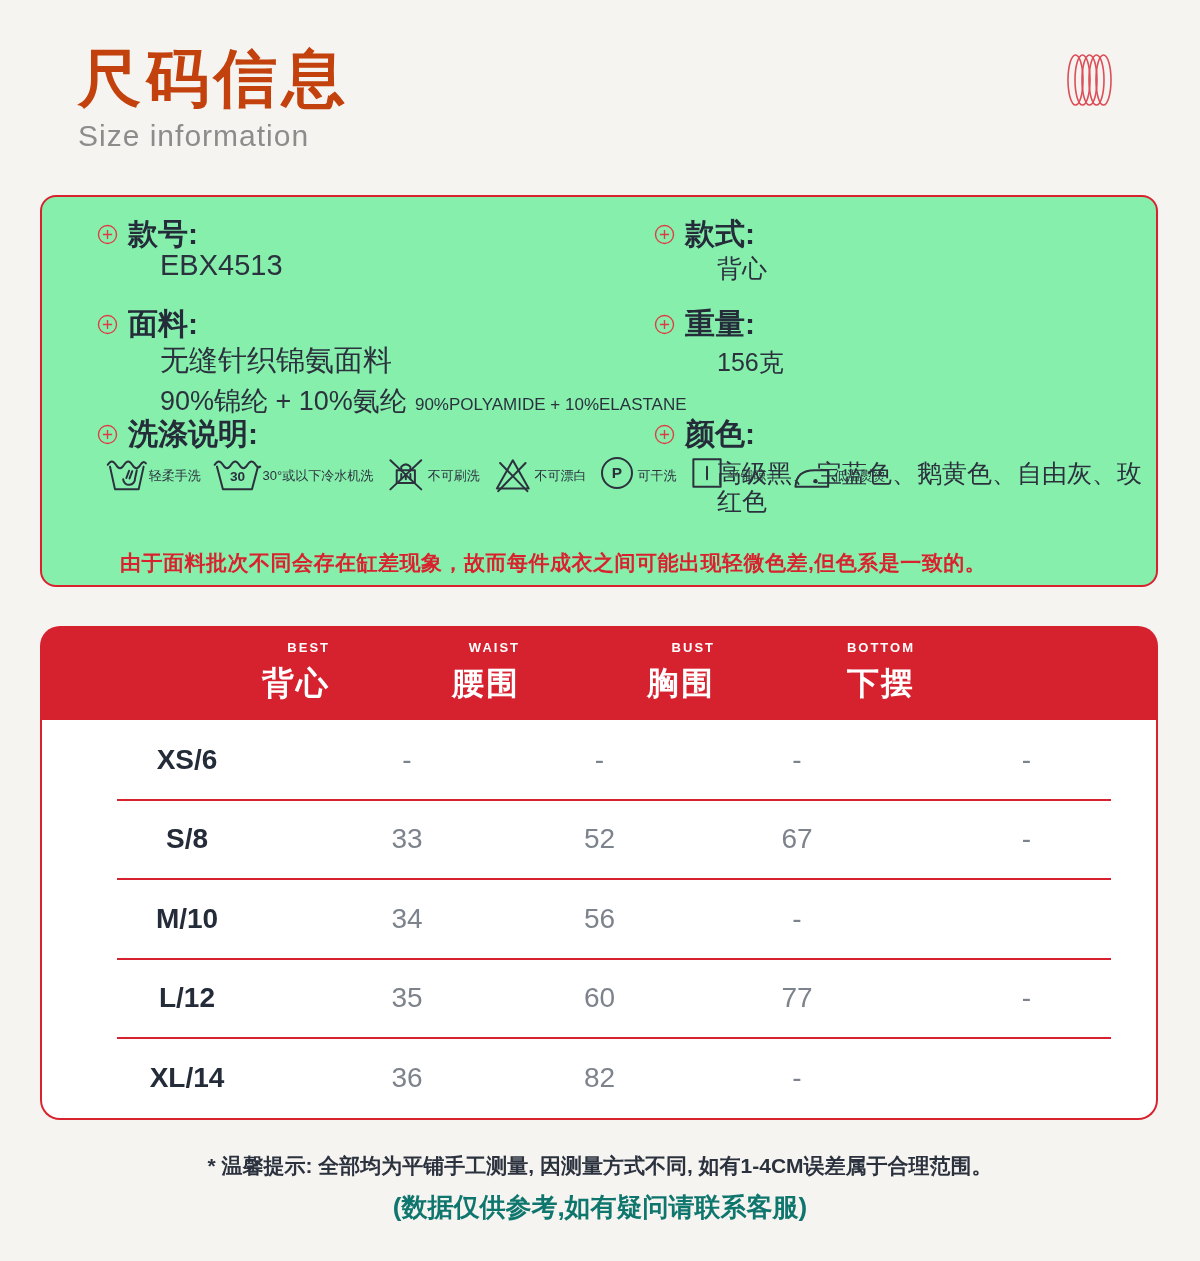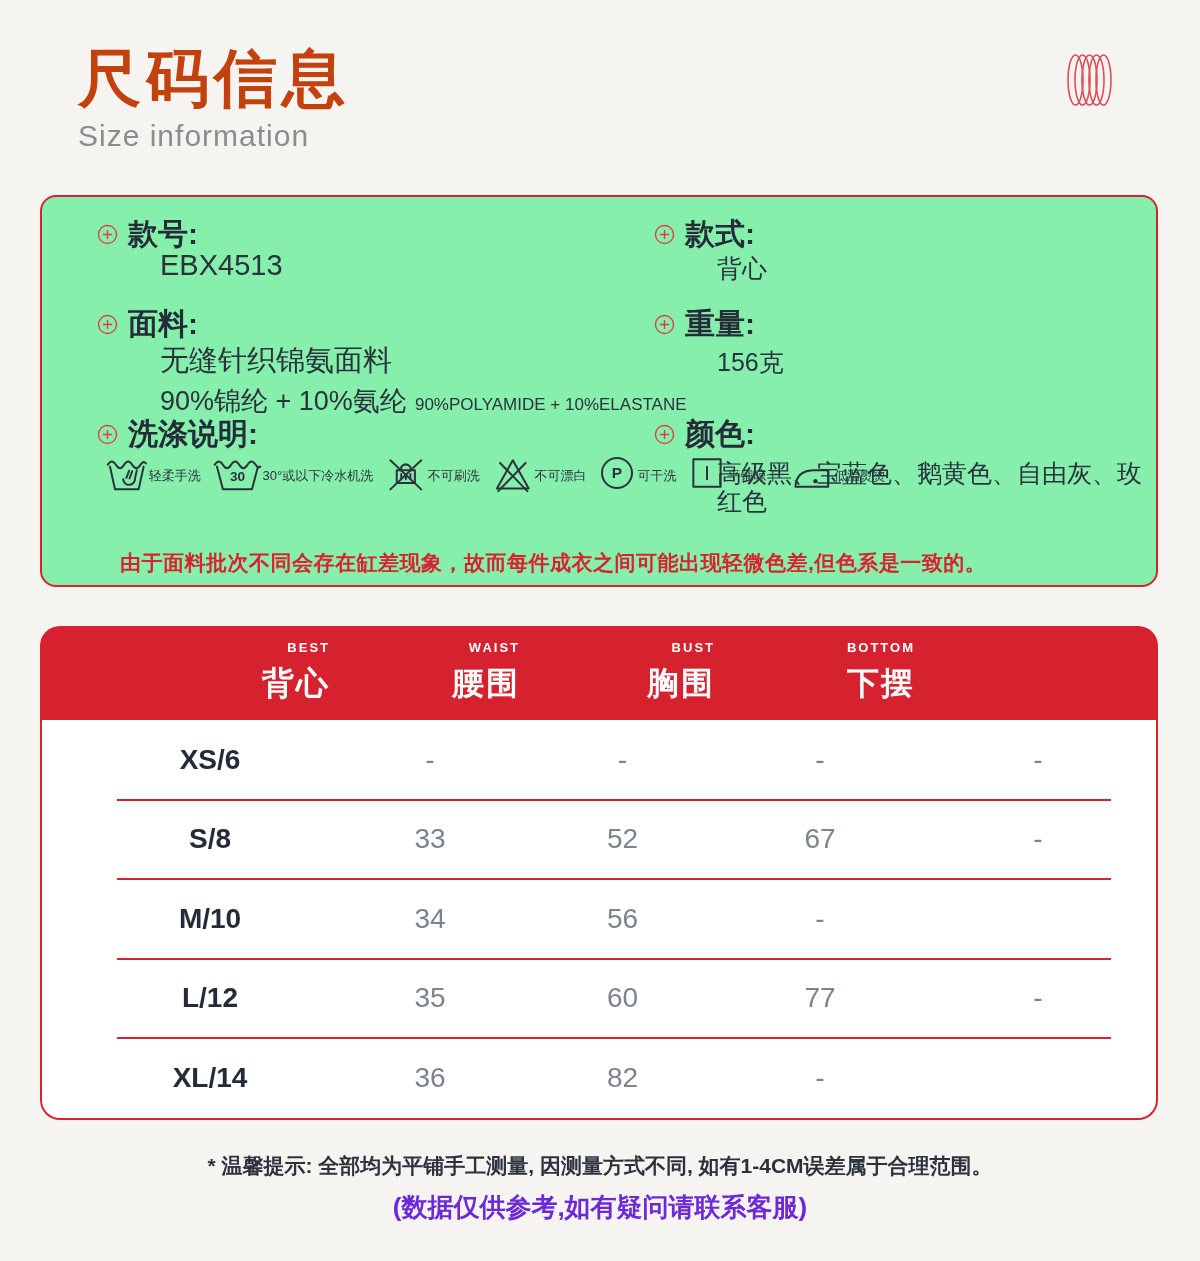--- a/index.html
+++ b/index.html
@@ -69,35 +69,35 @@
   .h-cn { margin-top: 7px; font-size: 32px; font-weight: 800; letter-spacing: 2px; }
   .t-body {
     background: #ffffff; height: 400px;
     border: 2px solid #d8232f; border-top: none;
     border-radius: 0 0 20px 20px;
     padding: 1px 0;
   }
   .t-row {
     height: 77.5px;
     display: grid; grid-template-columns: 250px 190px 195px 200px 1fr;
-    padding-left: 43px;
+    padding-left: 20px;
     align-items: center; text-align: center;
   }
   .cell.size { font-size: 28px; font-weight: 700; color: #232c38; }
   .cell.val  { font-size: 28px; font-weight: 400; color: #7d838c; }
   .t-sep { height: 0; border-top: 2px solid #d6212f; margin: 0 45px 0 75px; }
 
   
   .note1 {
     position: absolute; top: 1152px; left: 0; width: 1200px;
     text-align: center; font-size: 21px; font-weight: 700; color: #2b323e;
   }
   .note2 {
     position: absolute; top: 1190px; left: 0; width: 1200px;
-    text-align: center; font-size: 26px; font-weight: 700; color: #6d28d9;
+    text-align: center; font-size: 26px; font-weight: 700; color: #0f766e;
   }
 </style>
 </head>
 <body>
 
 <div class="hdr-left">
   <div class="page-title">尺码信息</div>
   <div class="page-subtitle">Size information</div>
 </div>
 

